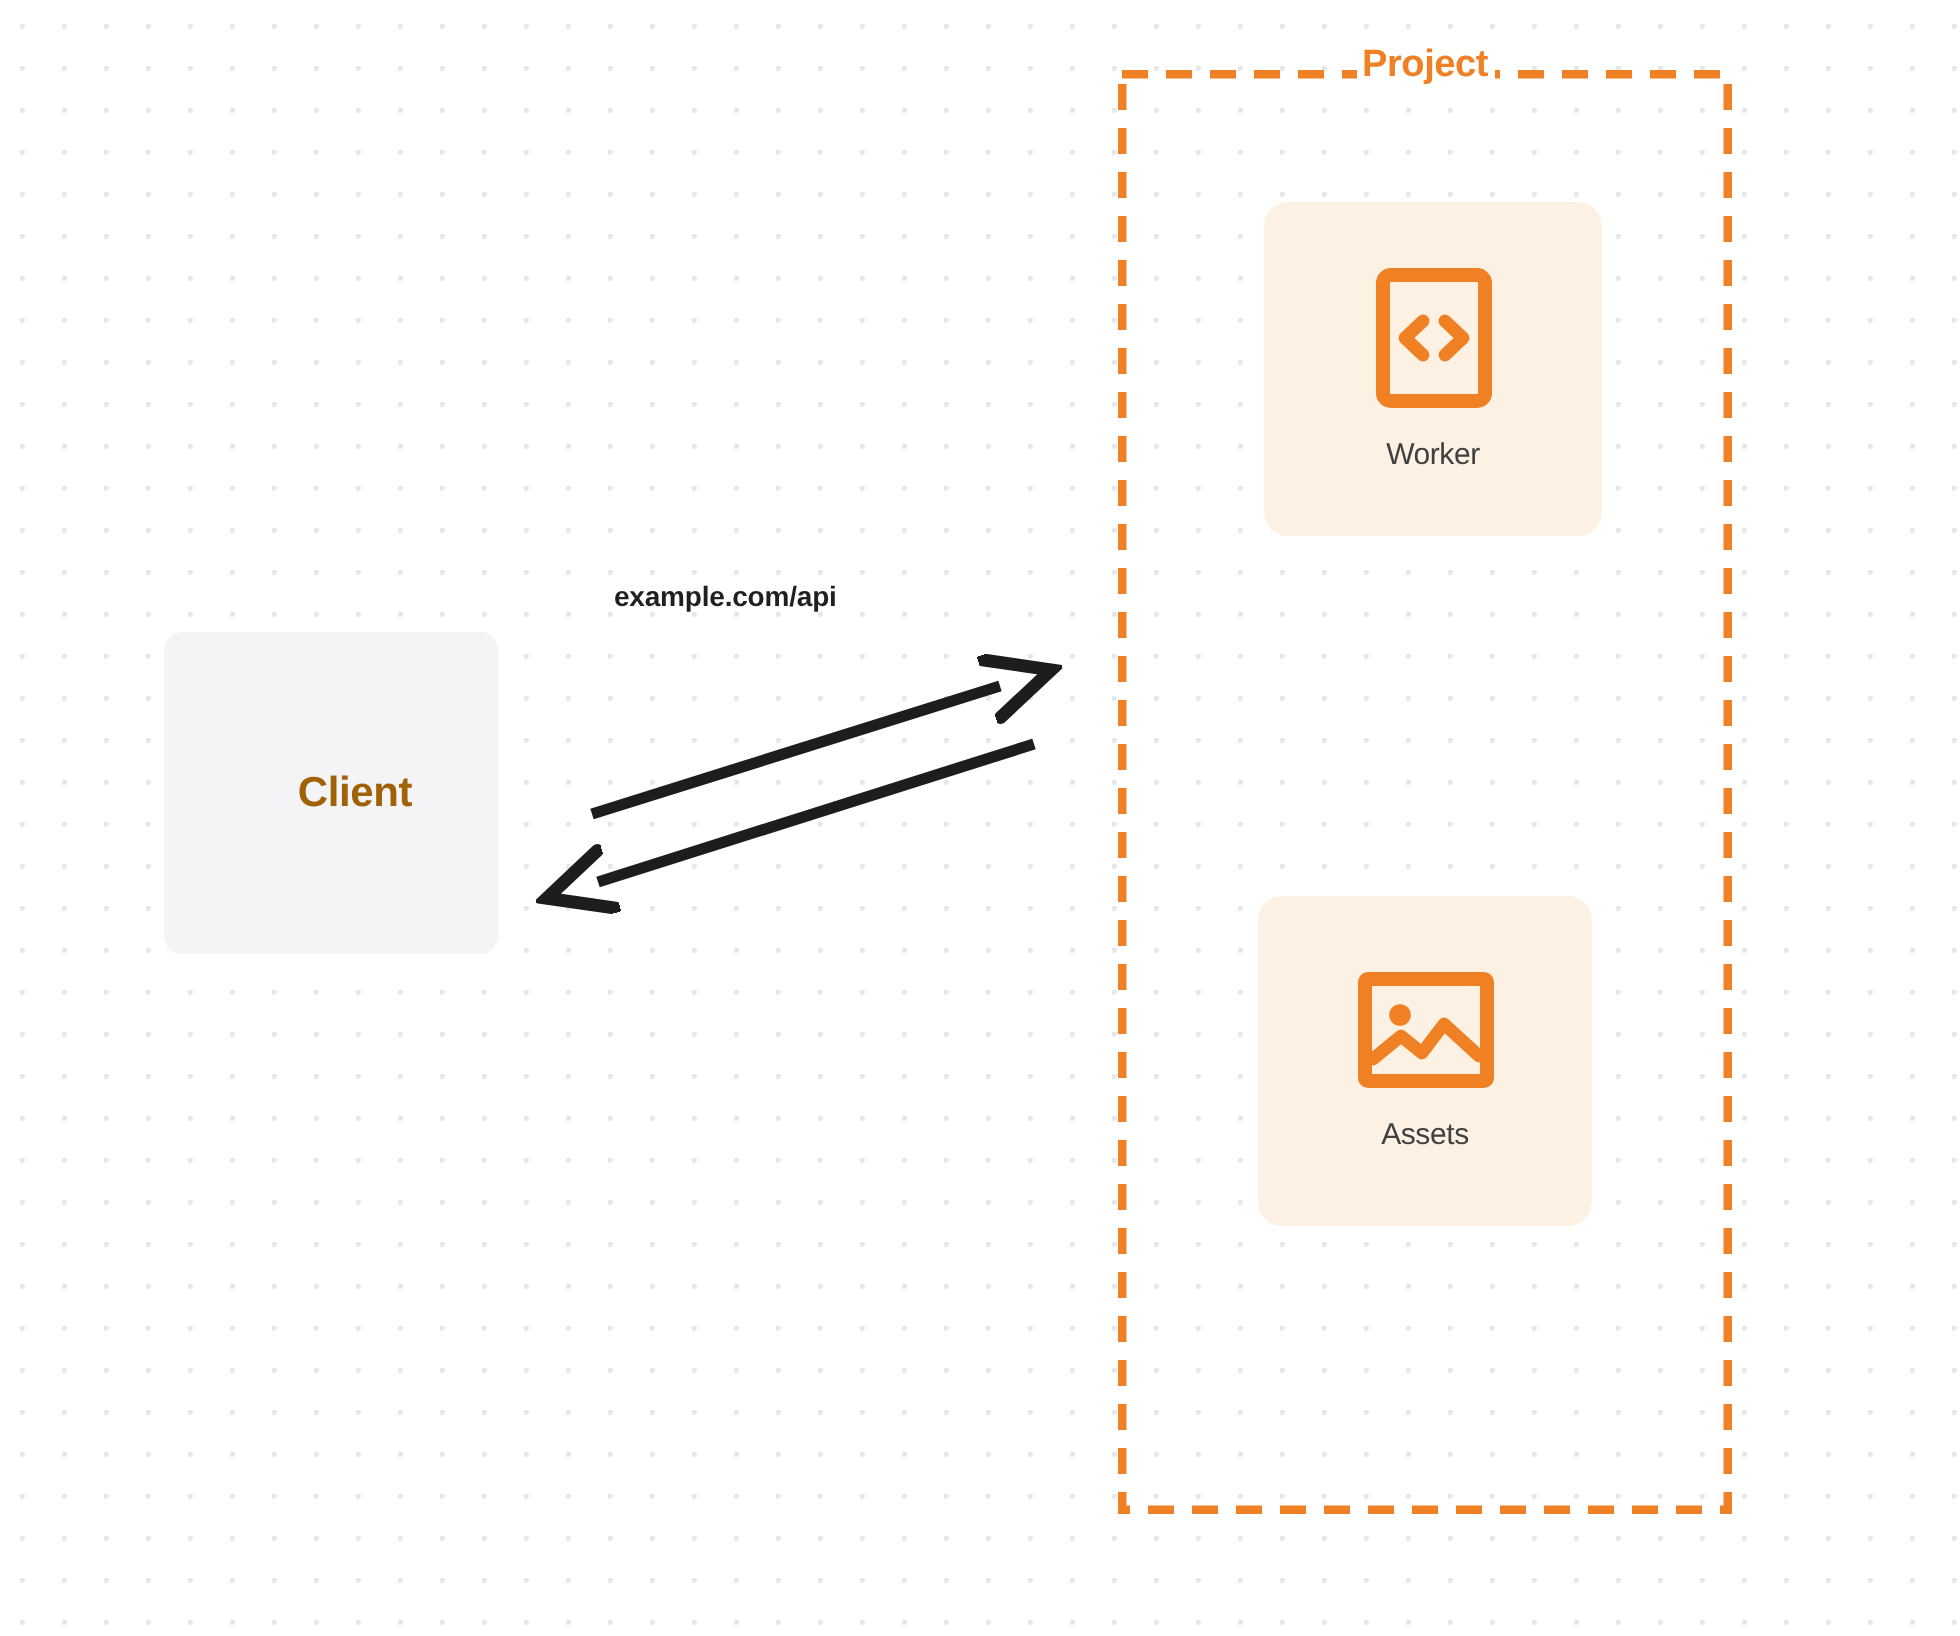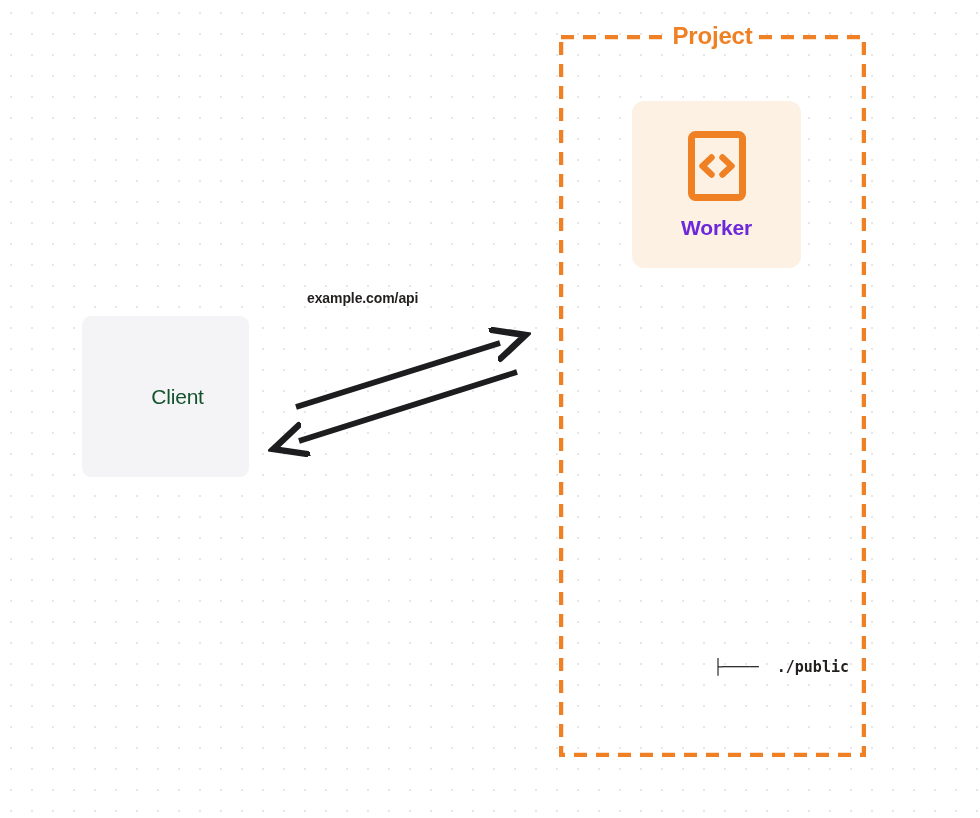--- a/index.html
+++ b/index.html
@@ -33,22 +33,22 @@
     width: 167px;
     height: 161px;
     background: #f4f4f6;
     border-radius: 9px;
     display: flex;
     align-items: center;
     justify-content: center;
   }
   #client-node .node-label {
     font-size: 21px;
-    font-weight: normal;
-    color: #14532d;
+    font-weight: bold;
+    color: #a16207;
     letter-spacing: -0.2px;
     margin-left: 24px;
   }
 
   
   #arrow-layer {
     position: absolute;
     left: 0;
     top: 0;
     width: 980px;
@@ -82,21 +82,21 @@
     height: 100%;
     box-sizing: border-box;
   }
   #project-title {
     position: absolute;
     left: 50%;
     top: -13px;
     transform: translateX(-50%);
     background: #ffffff;
     padding: 0 3px;
-    font-size: 24px;
+    font-size: 19px;
     font-weight: bold;
     color: #ef8024;
     letter-spacing: -0.2px;
     white-space: nowrap;
   }
 
   
   .service-card {
     position: absolute;
     background: #fdf1e4;
@@ -116,23 +116,23 @@
     left: 70px;
     top: 413px;
     width: 167px;
     height: 165px;
   }
   .service-card .card-icon {
     line-height: 0;
     margin-bottom: 14px;
   }
   .service-card .card-label {
-    font-size: 21px;
-    font-weight: bold;
-    color: #6d28d9;
+    font-size: 15px;
+    font-weight: normal;
+    color: #404040;
     letter-spacing: -0.2px;
   }
 
   
   #assets-file-tree {
     position: absolute;
     left: 45px;
     top: 580px;
     width: 245px;
     font-family: "DejaVu Sans Mono", "Liberation Mono", monospace;
@@ -183,20 +183,29 @@
       <span class="card-icon">
         <svg width="60" height="72" viewBox="0 0 60 72">
           <rect x="4.5" y="4.5" width="51" height="63" rx="4" ry="4" fill="none" stroke="#ef8024" stroke-width="7"></rect>
           <path d="M24.5,27.5 L15.5,36 L24.5,44.5" fill="none" stroke="#ef8024" stroke-width="6.4" stroke-linecap="round" stroke-linejoin="round"></path>
           <path d="M35.5,27.5 L44.5,36 L35.5,44.5" fill="none" stroke="#ef8024" stroke-width="6.4" stroke-linecap="round" stroke-linejoin="round"></path>
         </svg>
       </span>
       <span class="card-label">Worker</span>
     </div>
 
+    <div id="assets-card" class="service-card">
+      <span class="card-icon">
+        <svg width="70" height="60" viewBox="0 0 70 60">
+          <rect x="4.5" y="4.5" width="61" height="51" rx="1.5" ry="1.5" fill="none" stroke="#ef8024" stroke-width="7"></rect>
+          <circle cx="22" cy="22.5" r="5.4" fill="#ef8024"></circle>
+          <path d="M8.5,44.5 L22.5,33 L33,41.5 L44,27 L61.5,43" fill="none" stroke="#ef8024" stroke-width="6.4" stroke-linecap="round" stroke-linejoin="round"></path>
+        </svg>
+      </span>
+      <span class="card-label">Assets</span>
+    </div>
 
     <div id="assets-file-tree">
-      <span class="tree-row">├────  ./public</span>
       
     </div>
 
   </div>
 </div>
 
 </body></html>

